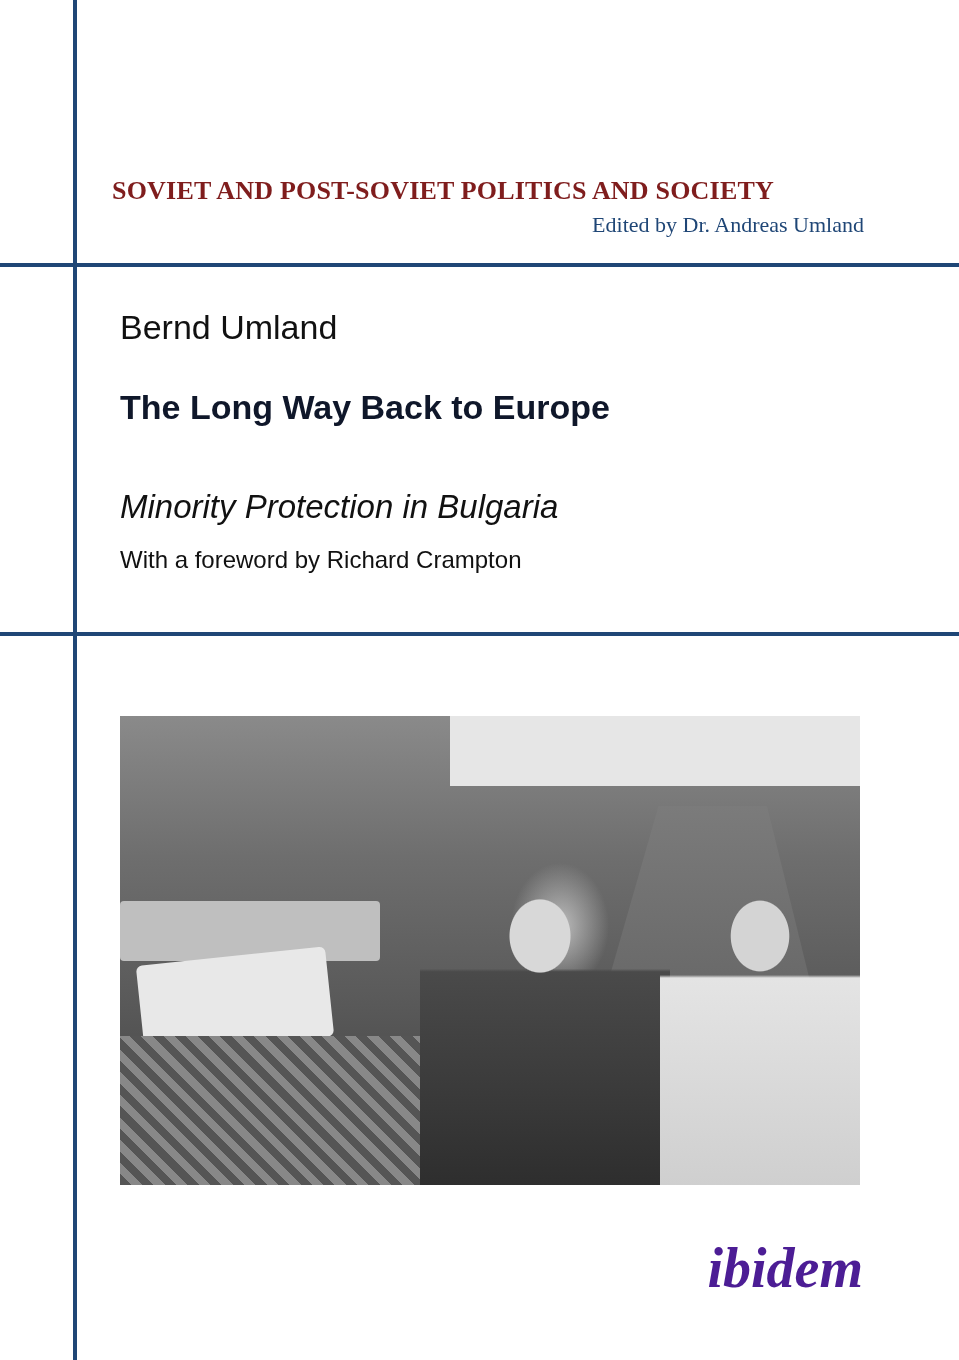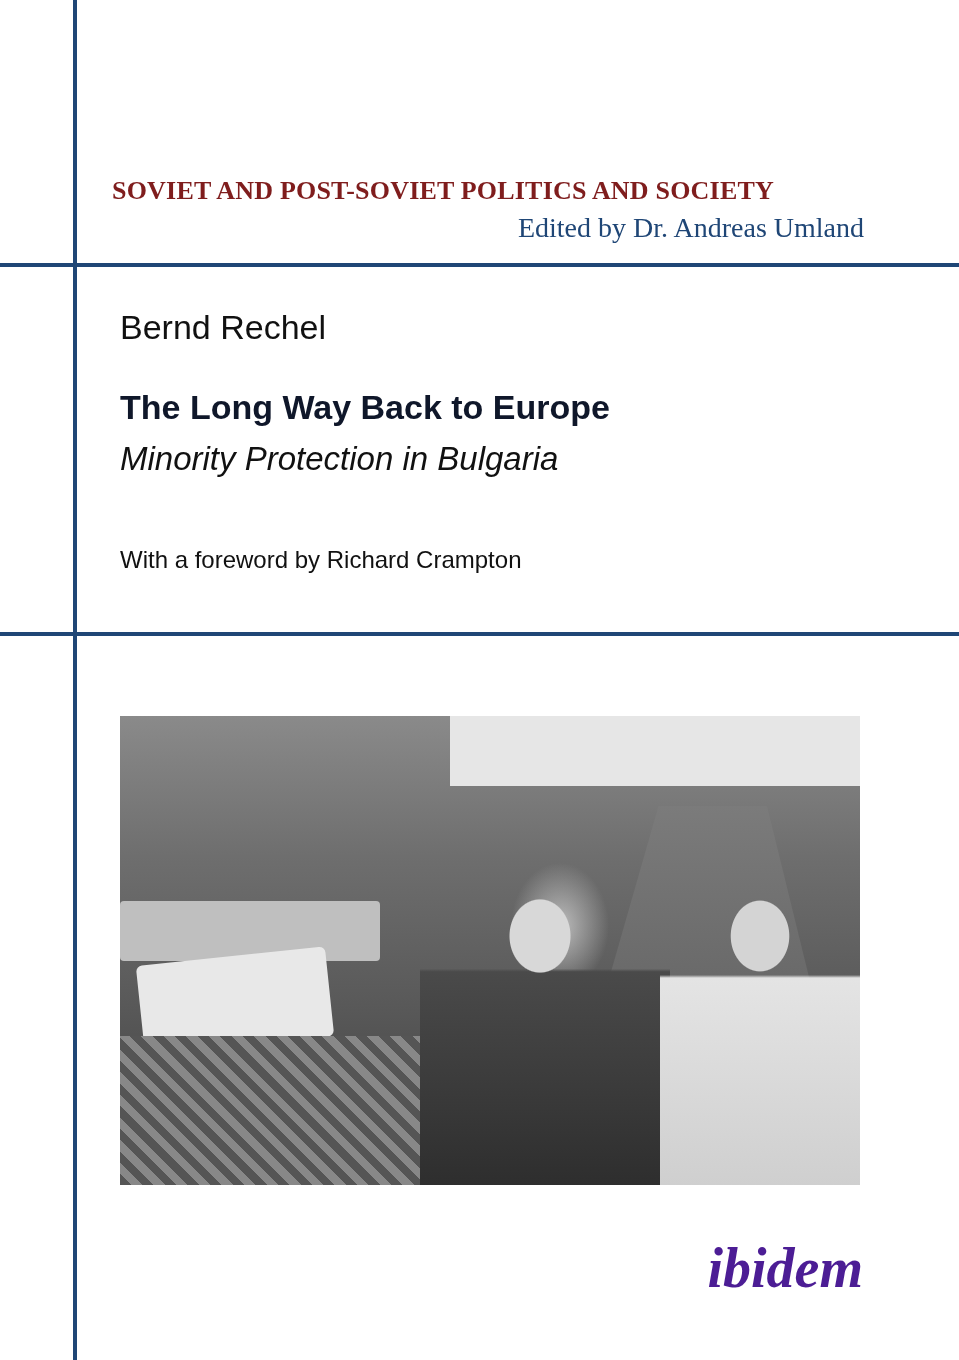--- a/index.html
+++ b/index.html
@@ -1,23 +1,23 @@
 <!DOCTYPE html>
 <html><head>
 <meta charset="utf-8">
 <style>
   html, body { margin:0; padding:0; }
   body { width:959px; height:1360px; background:#ffffff; position:relative; overflow:hidden; font-family:"Liberation Sans", sans-serif; }
   .vline { position:absolute; left:73px; top:0; width:4px; height:1360px; background:#1f4676; }
   .hline { position:absolute; left:0; width:959px; height:4px; background:#1f4676; }
   .series { position:absolute; left:112px; top:176px; font-family:"Liberation Serif", serif; font-weight:bold; font-size:26px; color:#7f1d1d; letter-spacing:0.2px; white-space:nowrap; }
-  .editor { position:absolute; right:95px; top:212px; font-family:"Liberation Serif", serif; font-size:28px; color:#1f4676; white-space:nowrap; }
+  .editor { position:absolute; right:95px; top:212px; font-family:"Liberation Serif", serif; font-size:22px; color:#1f4676; white-space:nowrap; }
   .author { position:absolute; left:120px; top:308px; font-size:34px; color:#111; }
   .title { position:absolute; left:120px; top:388px; font-size:34px; font-weight:bold; color:#0f172a; }
-  .subtitle { position:absolute; left:120px; top:440px; font-size:33px; font-style:italic; color:#111; }
+  .subtitle { position:absolute; left:120px; top:488px; font-size:33px; font-style:italic; color:#111; }
   .foreword { position:absolute; left:120px; top:546px; font-size:24px; color:#111; }
   .photo { position:absolute; left:120px; top:716px; width:740px; height:469px; overflow:hidden;
     background:
       radial-gradient(ellipse 60px 80px at 590px 230px, #cfcfcf 0%, rgba(0,0,0,0) 70%),
       radial-gradient(ellipse 70px 90px at 440px 210px, #bdbdbd 0%, rgba(0,0,0,0) 70%),
       linear-gradient(180deg, #8a8a8a 0%, #6e6e6e 30%, #5a5a5a 60%, #3c3c3c 100%); }
   .photo .sky { position:absolute; left:330px; top:0; width:410px; height:70px; background:#e6e6e6; }
   .photo .road { position:absolute; left:430px; top:90px; width:310px; height:379px; background:linear-gradient(180deg,#7b7b7b,#555); clip-path:polygon(35% 0, 70% 0, 100% 100%, 0 100%); }
   .photo .pillow { position:absolute; left:20px; top:240px; width:190px; height:90px; background:#e8e8e8; transform:rotate(-6deg); border-radius:6px; }
   .photo .sofa { position:absolute; left:0; top:320px; width:300px; height:149px; background:repeating-linear-gradient(45deg,#555 0 8px,#888 8px 16px); }
@@ -29,21 +29,21 @@
 </head>
 <body>
 
 <div class="vline"></div>
 <div class="hline" style="top:263px;"></div>
 <div class="hline" style="top:632px;"></div>
 
 <div class="series">SOVIET AND POST-SOVIET POLITICS AND SOCIETY</div>
 <div class="editor">Edited by Dr. Andreas Umland</div>
 
-<div class="author">Bernd Rechel</div>
+<div class="author">Bernd Umland</div>
 <div class="title">The Long Way Back to Europe</div>
 <div class="subtitle">Minority Protection in Bulgaria</div>
 <div class="foreword">With a foreword by Richard Crampton</div>
 
 <div class="photo">
   <div class="sky"></div>
   <div class="road"></div>
   <div class="tub"></div>
   <div class="pillow"></div>
   <div class="sofa"></div>

